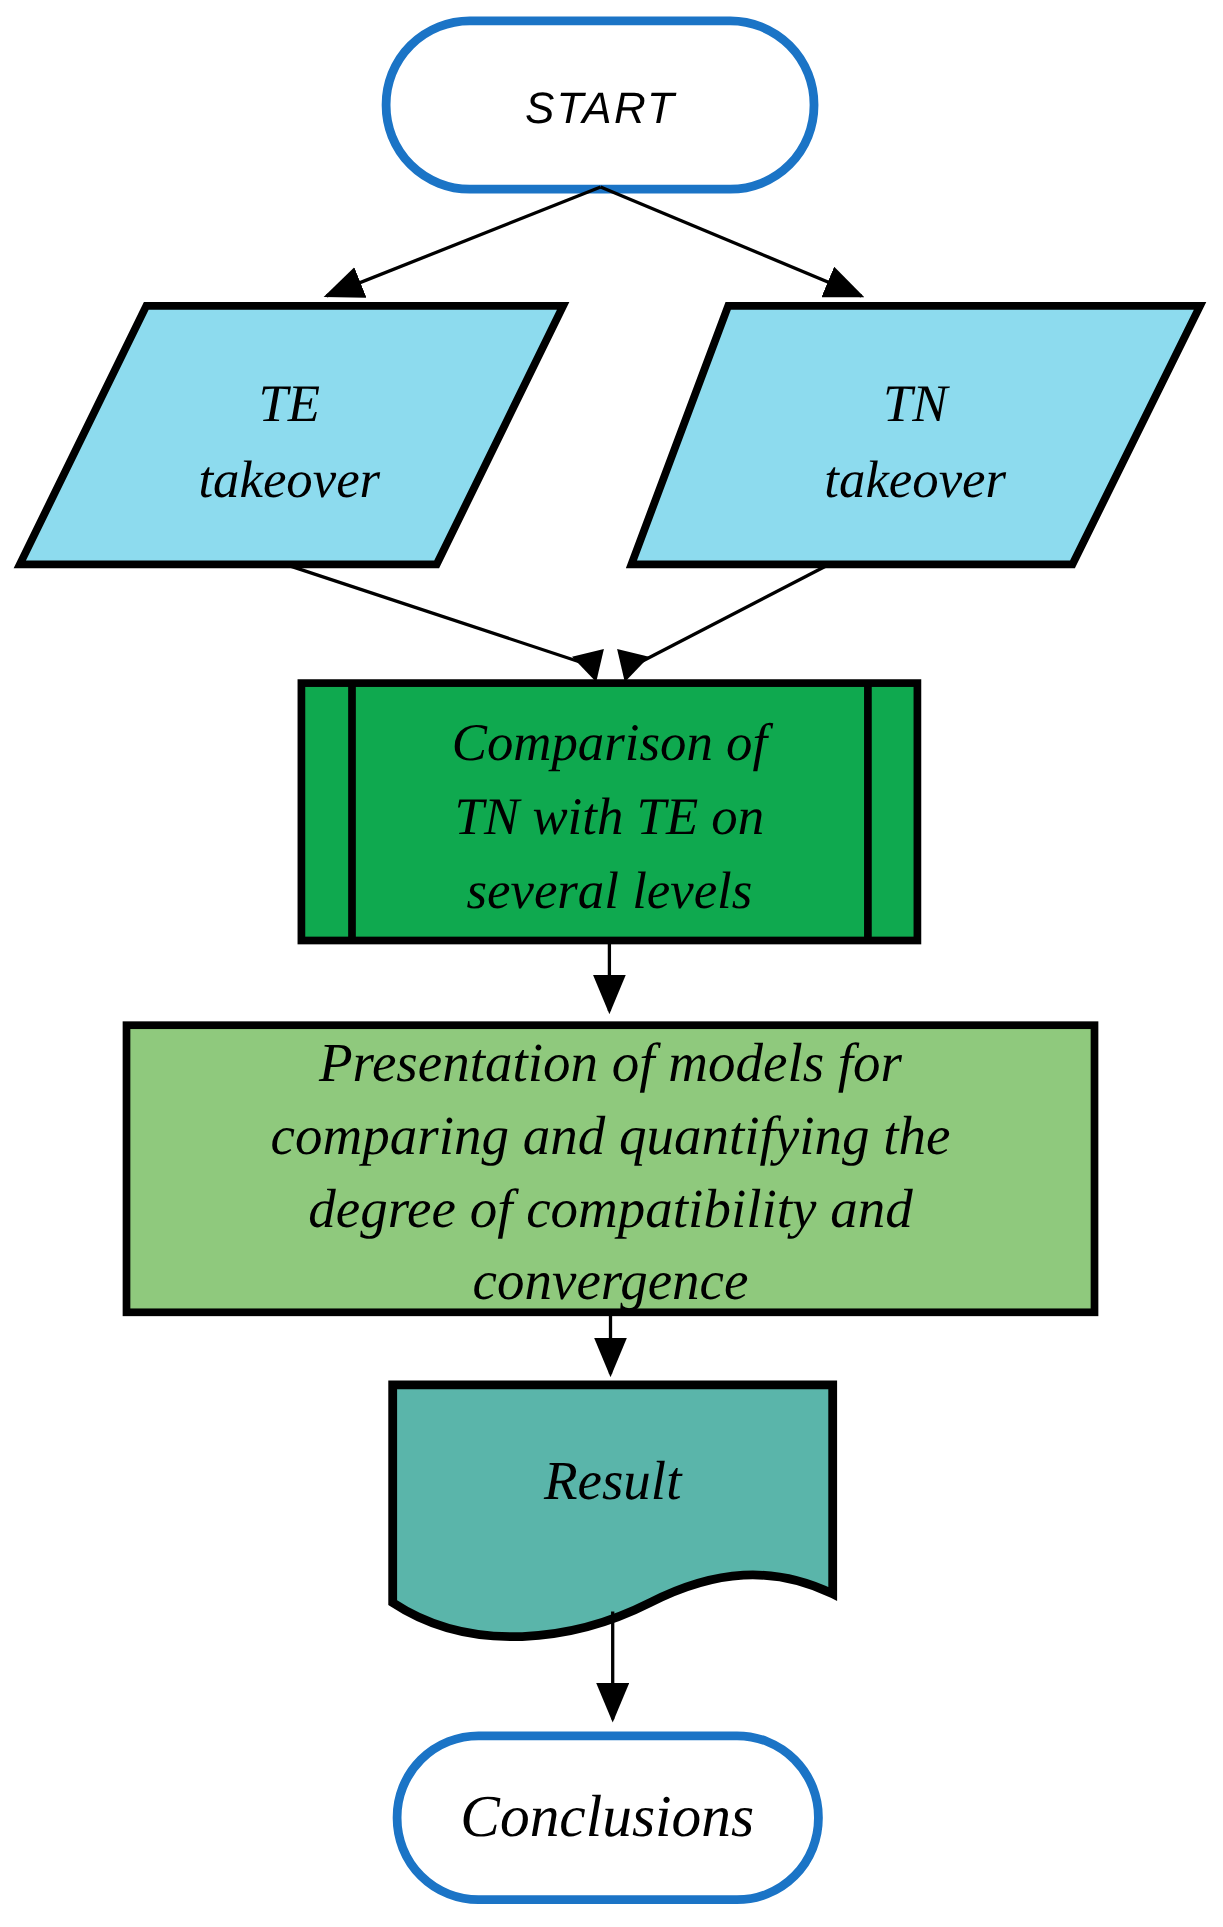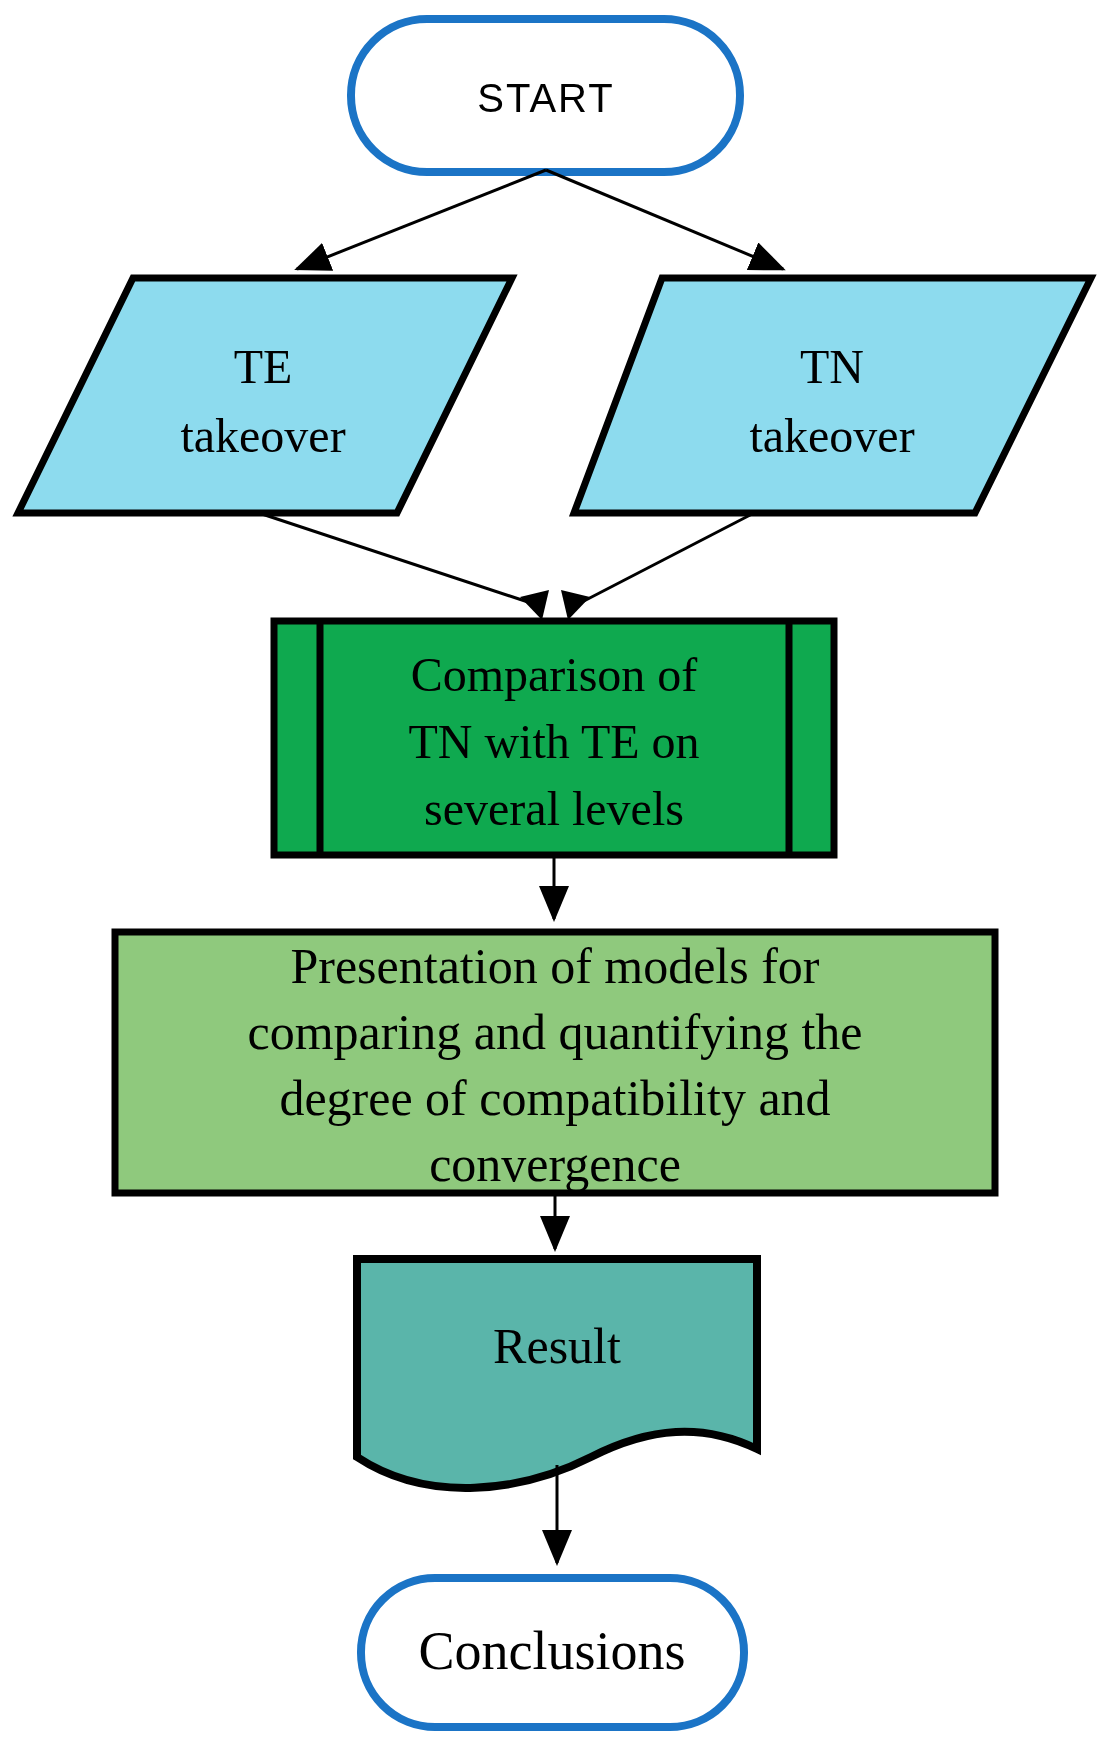--- a/index.html
+++ b/index.html
@@ -1,20 +1,21 @@
 <!DOCTYPE html>
 <html><head>
 <meta charset="utf-8">
 <style>
   html, body { margin: 0; padding: 0; background: #ffffff; }
   .canvas {
     width: 880px; height: 1752px;
     position: relative;
     background: #ffffff;
     font-family: "Liberation Serif", serif;
+    font-style: italic;
   }
   svg { display: block; }
   svg text {
     font-family: "Liberation Serif", serif;
     fill: #000000;
     text-anchor: middle;
   }
   svg text.sans {
     font-family: "Liberation Sans", sans-serif;
     letter-spacing: 2px;

